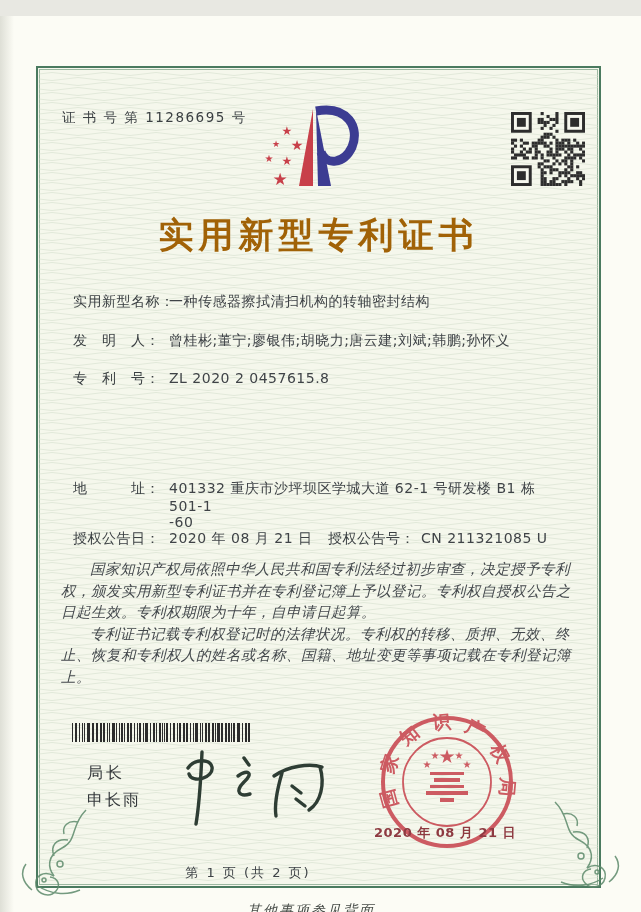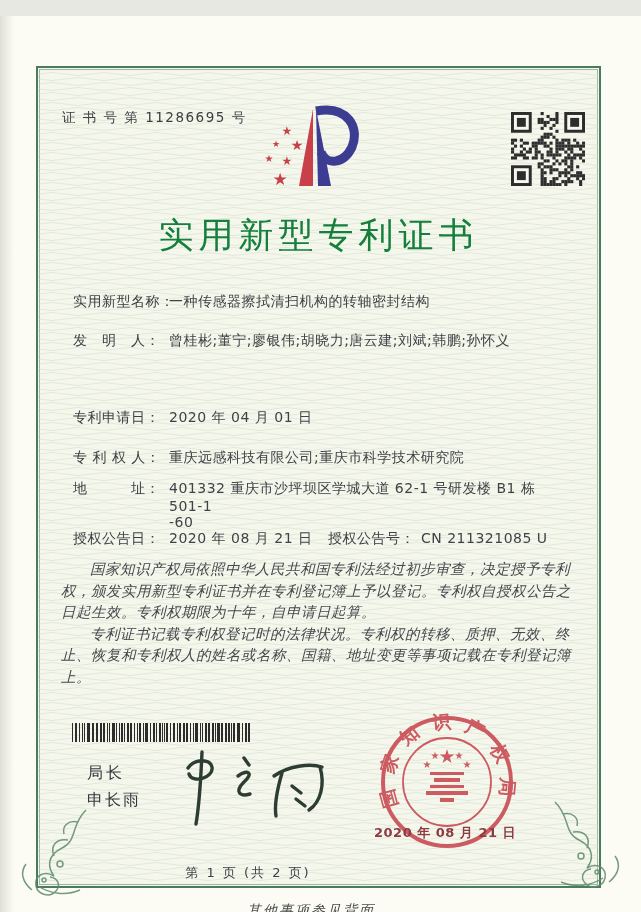--- a/index.html
+++ b/index.html
@@ -8,22 +8,22 @@
   .page { position:relative; width:641px; height:912px; background:#fcfcf5; overflow:hidden;margin-top:16px; }
   .page::before { content:""; position:absolute; left:0; top:0; bottom:0; width:14px;
     background:linear-gradient(90deg,#dedfd6,rgba(252,252,245,0)); }
   .frame { position:absolute; left:36px; top:50px; width:565px; height:822px;
     border:2px solid #4a7a5f; background:#f5f7ec; }
   .frame-inner { position:absolute; inset:1px; border:1px solid #9cb8a1; }
   #guilloche { position:absolute; left:39px; top:53px; width:559px; height:816px; }
   .abs { position:absolute; }
   .cert-no { left:62px; top:93px; font-size:13.5px; letter-spacing:1.5px; color:#3a3f42; }
   .title { left:36px; top:196px; width:565px; text-align:center;
-    font-family:"DejaVu Serif", serif; font-size:35px; font-weight:400;
-    letter-spacing:5px; color:#15803d; }
+    font-family:"DejaVu Serif", serif; font-size:35px; font-weight:700;
+    letter-spacing:5px; color:#a16207; }
   .frow { position:absolute; left:73px; font-size:14px; color:#3f4347; white-space:nowrap; }
   .frow .lbl { display:inline-block; width:96px; vertical-align:top; letter-spacing:0.5px; color:#3a3f42; }
   .frow .val { display:inline-block; vertical-align:top; letter-spacing:0.5px; white-space:pre-line; }
   .pair2 { position:absolute; left:255px; top:0; }
   .pair2 .lbl { width:auto; margin-right:6px; }
   .body-text { left:61px; top:543px; width:517px; font-family:"DejaVu Serif", serif;
     font-style:italic; font-size:14.5px; line-height:21.5px; letter-spacing:0.5px; color:#43484c; }
   .body-text p { text-indent:2em;font-style:italic; }
   #barcode { left:72px; top:707px; width:181px; height:19px; }
   .chief-title { left:87px; top:747px; font-size:16px; letter-spacing:3px; color:#34383b; }
@@ -425,25 +425,22 @@
     </svg>
 
   <div class="abs title">实用新型专利证书</div>
 
   <div class="frow" style="top:277px;">
     <span class="lbl">实用新型名称：</span><span class="val">一种传感器擦拭清扫机构的转轴密封结构</span>
   </div>
   <div class="frow" style="top:316px;">
     <span class="lbl">发　明　人：</span><span class="val">曾桂彬;董宁;廖银伟;胡晓力;唐云建;刘斌;韩鹏;孙怀义</span>
   </div>
-  <div class="frow" style="top:393px;">
-    <span class="lbl">专利申请日：</span><span class="val">2020 年 04 月 01 日</span>
-  </div>
-  <div class="frow" style="top:433px;">
-    <span class="lbl">专 利 权 人：</span><span class="val">重庆远感科技有限公司;重庆市科学技术研究院</span>
+  <div class="frow" style="top:354px;">
+    <span class="lbl">专　利　号：</span><span class="val">ZL 2020 2 0457615.8</span>
   </div>
   <div class="frow" style="top:464px;text-decoration:underline;">
     <span class="lbl">地　　　址：</span><span class="val" style="width:400px; white-space:pre-line;">401332 重庆市沙坪坝区学城大道 62-1 号研发楼 B1 栋 501-1
 -60</span>
   </div>
   <div class="frow" style="top:514px;">
     <span class="lbl">授权公告日：</span><span class="val">2020 年 08 月 21 日</span>
     <span class="pair2">
       <span class="lbl">授权公告号：</span><span class="val">CN 211321085 U</span>
     </span>

